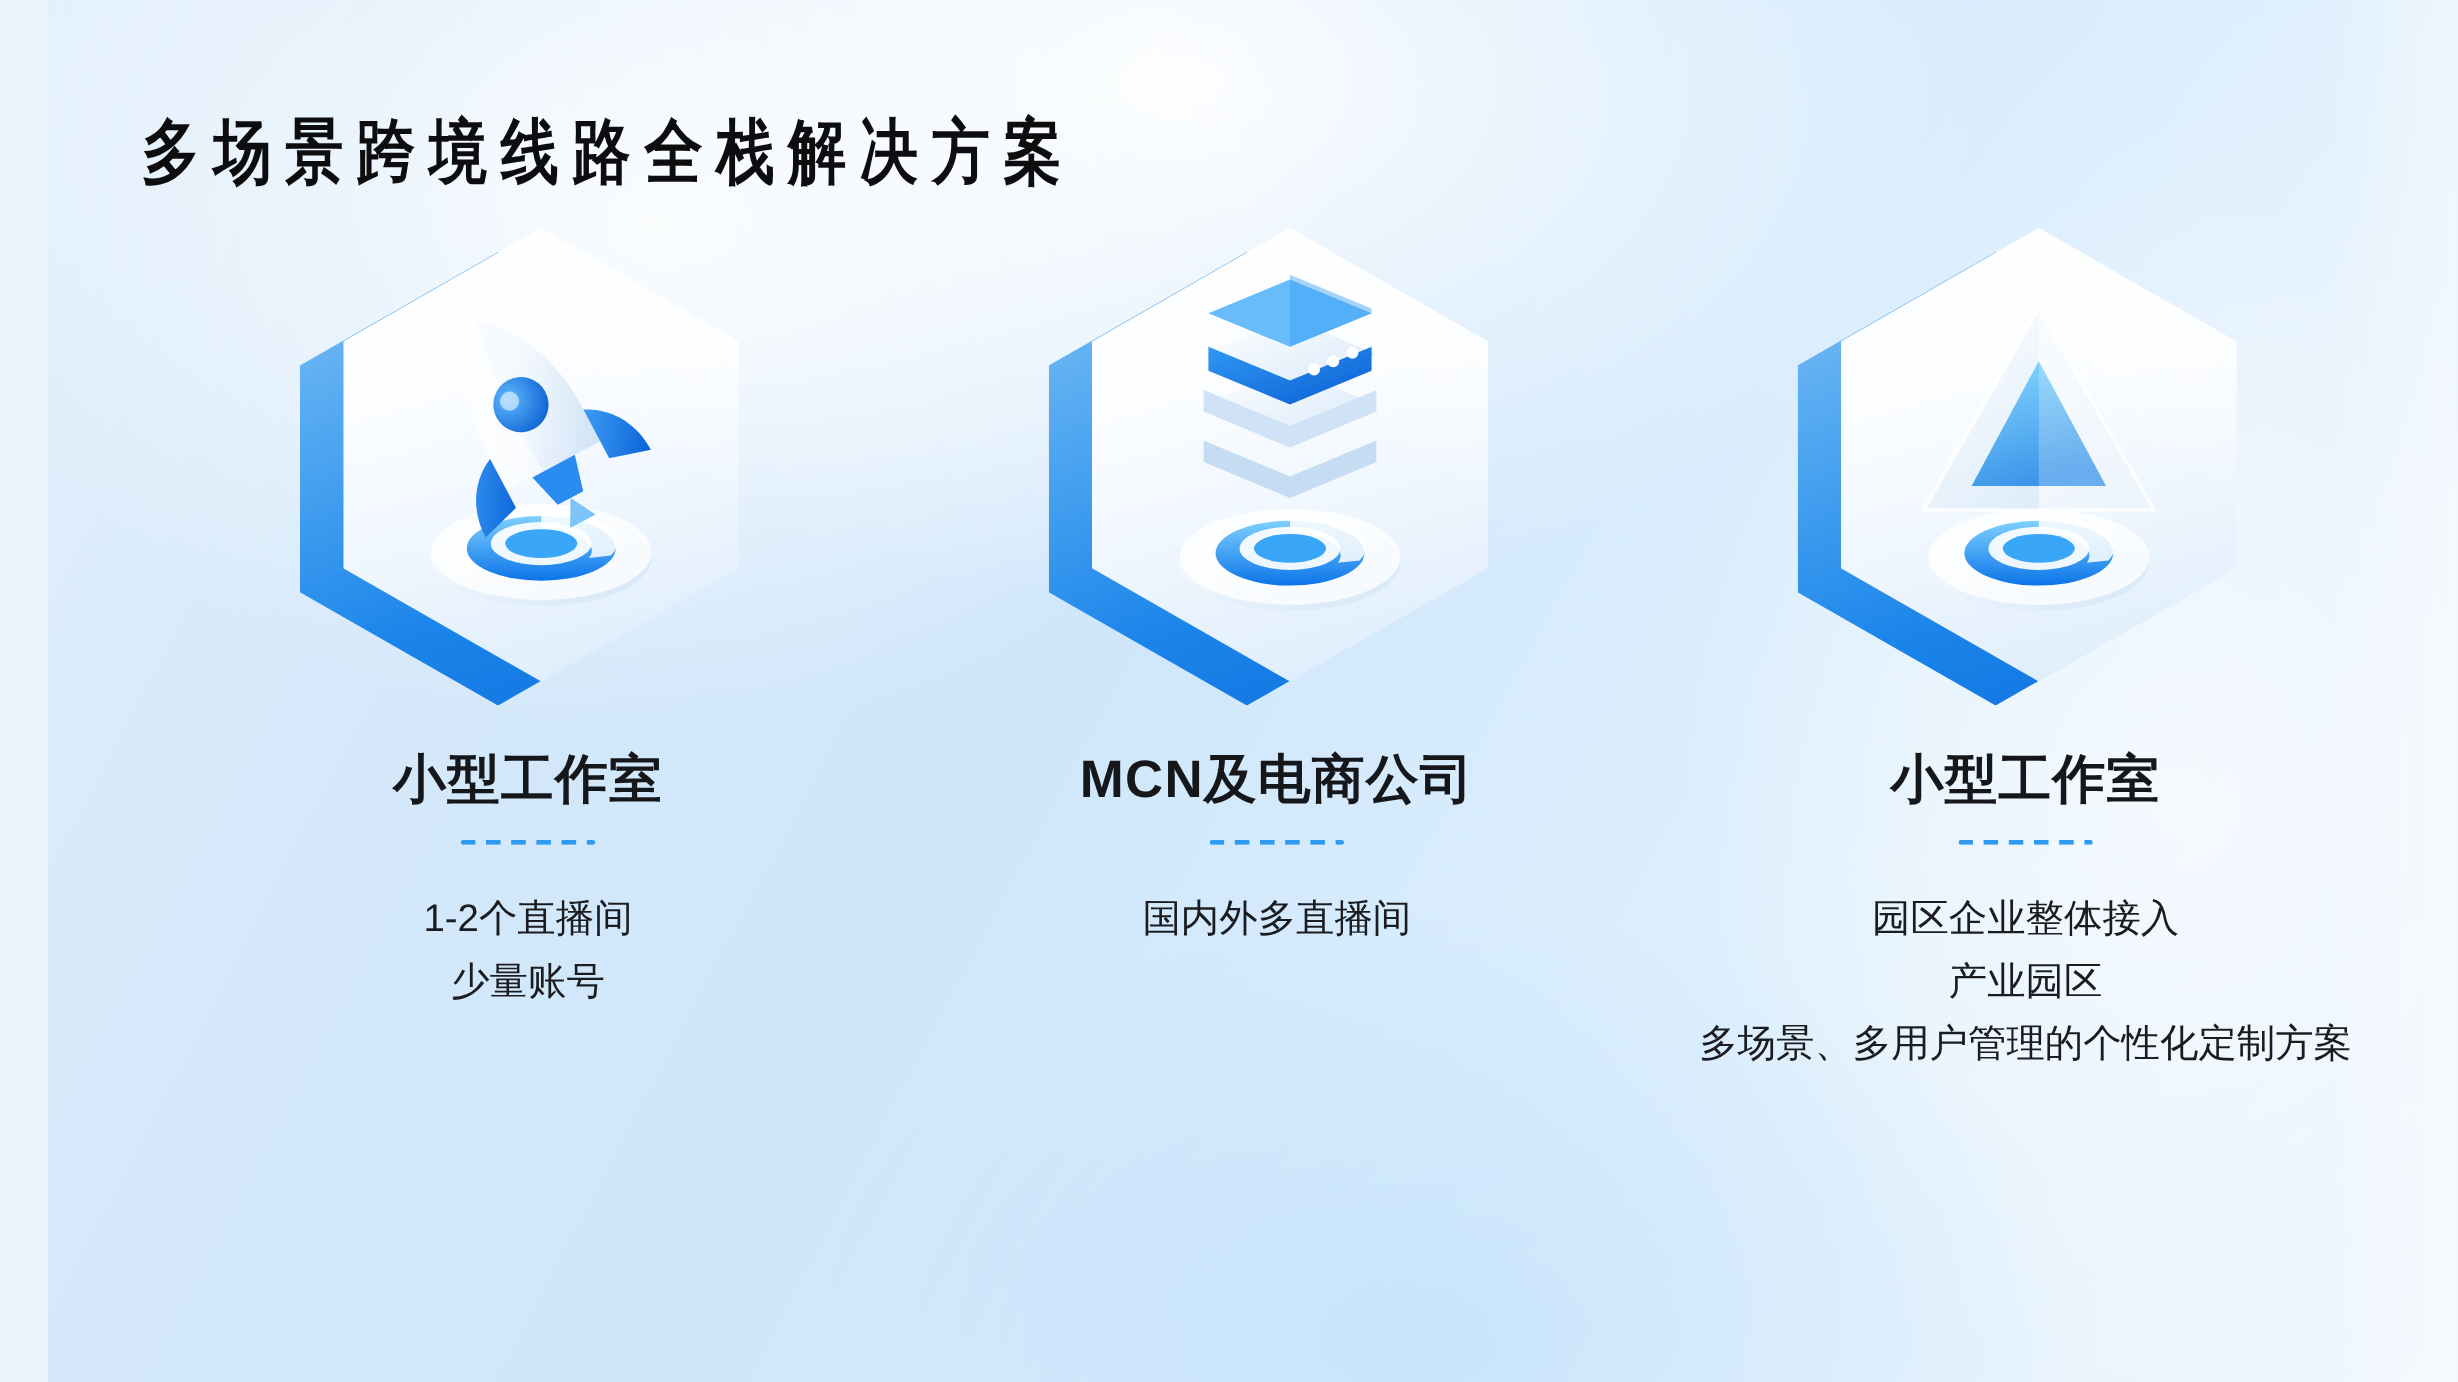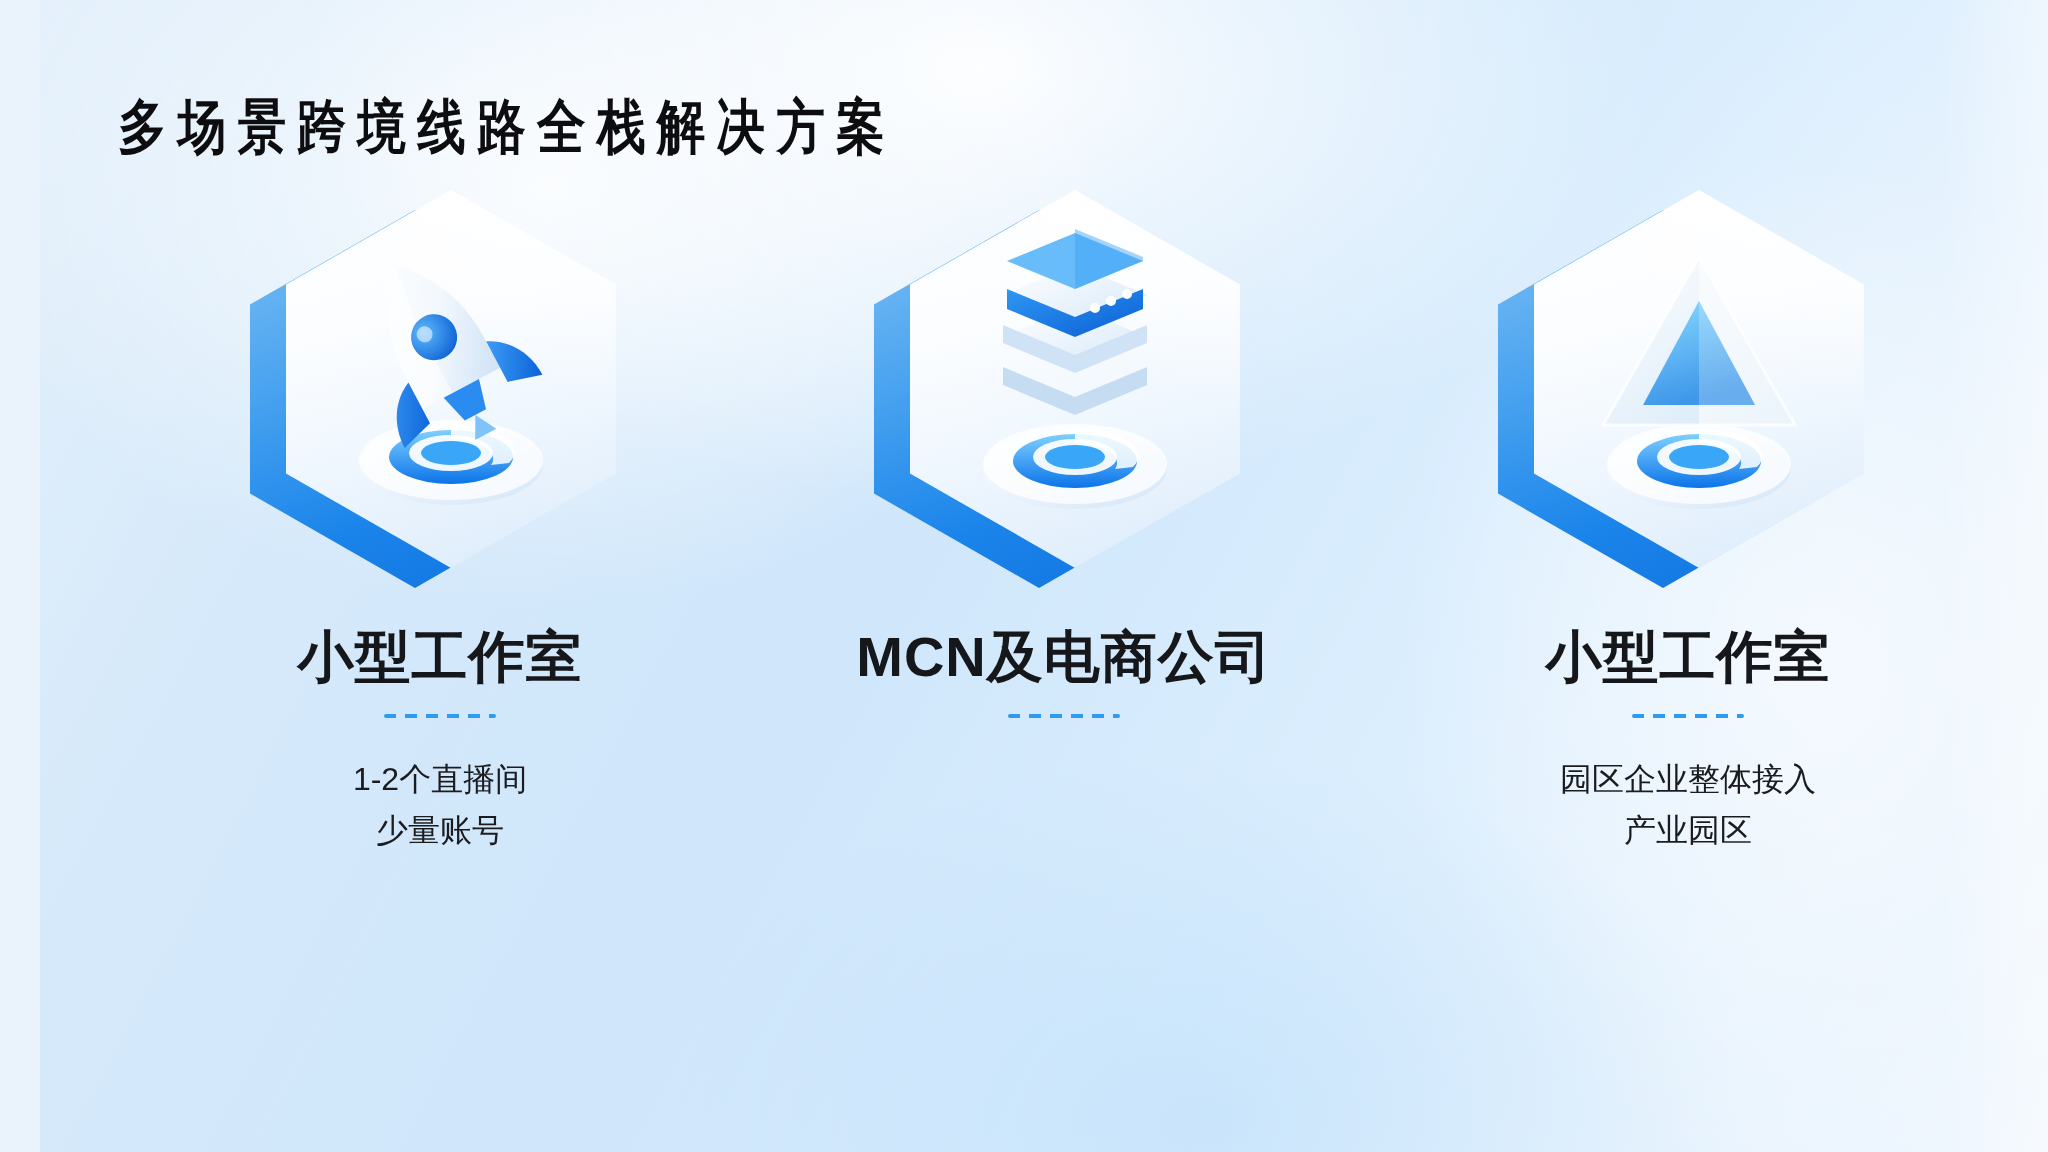--- a/index.html
+++ b/index.html
@@ -128,21 +128,21 @@
     height: 378px;
     display: flex;
     align-items: center;
     justify-content: center;
   }
   .hex-art svg { display: block; overflow: visible; }
 
   
   .card-title {
     margin-top: 36px;
-    font-size: 56px;
+    font-size: 44px;
     font-weight: 700;
     color: #16171b;
     letter-spacing: 1px;
     line-height: 1.1;
     text-align: center;
     white-space: nowrap;
   }
   .divider {
     margin-top: 26px;
     width: 112px;
@@ -286,20 +286,21 @@
               <circle cx="170" cy="79" r="5" fill="#ffffff"></circle>
               <circle cx="186" cy="72" r="5" fill="#ffffff"></circle>
               <circle cx="202" cy="65" r="5" fill="#ffffff"></circle>
             </g>
           </svg>
         </div>
       </div>
       <div class="card-title">MCN及电商公司</div>
       <div class="divider"></div>
       <div class="card-body">
+        <div class="line">国内外多直播间</div>
       </div>
     </div>
 
     <div class="card">
       <div class="hex-wrap">
         <div class="hex hex-back"></div>
         <div class="hex hex-front"></div>
         <div class="hex-art">
           <svg width="300" height="300" viewBox="0 0 300 300">
             <defs>
@@ -338,17 +339,18 @@
               <path d="M150 28 L246 196 L54 196 Z" fill="none" stroke="#ffffff" stroke-width="3" opacity="0.8"></path>
             </g>
           </svg>
         </div>
       </div>
       <div class="card-title">小型工作室</div>
       <div class="divider"></div>
       <div class="card-body">
         <div class="line">园区企业整体接入</div>
         <div class="line">产业园区</div>
+        <div class="line">多场景、多用户管理的个性化定制方案</div>
       </div>
     </div>
 
   </div>
 </div>
 
 </body></html>

